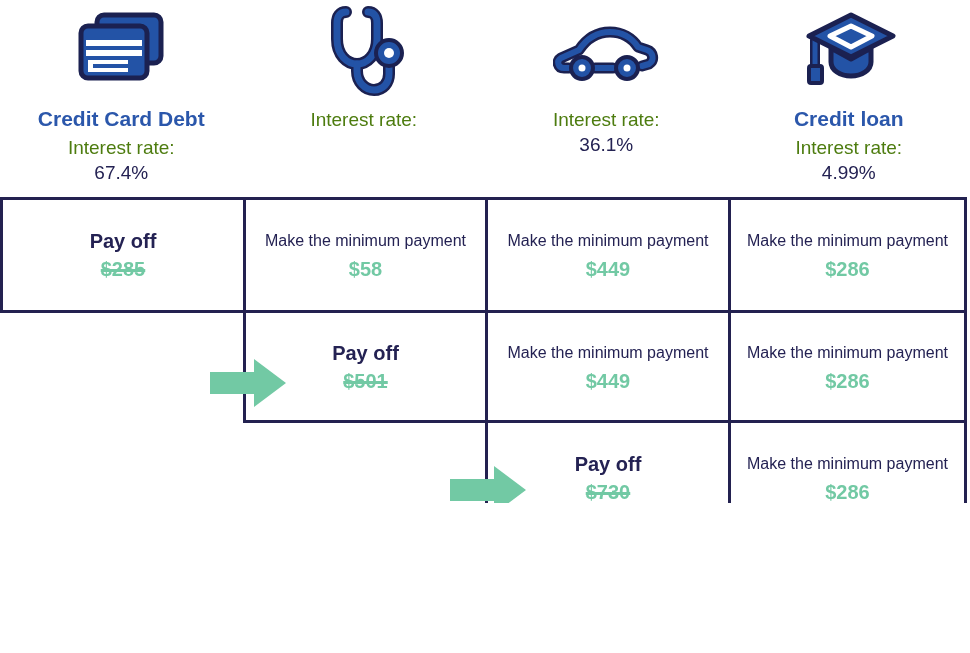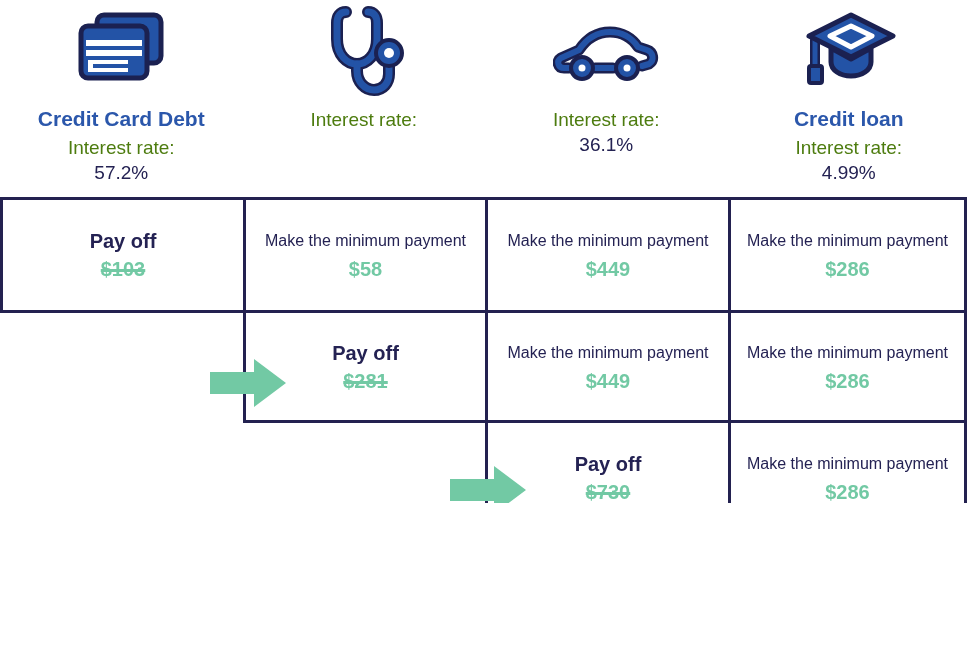--- a/index.html
+++ b/index.html
@@ -42,21 +42,21 @@
             <rect x="8" y="16" width="66" height="52" rx="7"></rect>
           </g>
           <rect x="13" y="30" width="56" height="6" fill="#fff"></rect>
           <rect x="13" y="40" width="56" height="6" fill="#fff"></rect>
           <rect x="15" y="50" width="40" height="12" fill="#fff"></rect>
           <rect x="20" y="54" width="42" height="4" fill="#2353A6"></rect>
         </svg>
       </div>
       <div class="hdr-title">Credit Card Debt</div>
       <div class="hdr-label">Interest rate:</div>
-      <div class="hdr-rate">57.2%</div>
+      <div class="hdr-rate">67.4%</div>
     </div>
 
     <div class="hdr-col">
       <div class="icon-box">
         <svg width="86" height="100" viewBox="0 0 86 100">
           <g fill="none" stroke="#1B2151" stroke-width="12" stroke-linecap="round">
             <path d="M25,9 C19,9 16,13 16,20 L16,36 C16,52 26,61 36,61 C46,61 56,52 56,36 L56,20 C56,13 53,9 47,9"></path>
             <path d="M36,61 L36,68 C36,79 44,87 53,87 C62,87 68,80 68,71 L68,60"></path>
           </g>
           <g fill="none" stroke="#2353A6" stroke-width="7" stroke-linecap="round">
@@ -103,38 +103,38 @@
         </svg>
       </div>
       <div class="hdr-title">Credit loan</div>
       <div class="hdr-label">Interest rate:</div>
       <div class="hdr-rate">4.99%</div>
     </div>
   </div>
 
   <div class="cell" style="left:0; top:197; left:0px; top:197px; width:246px; height:116px;">
     <div class="cell-label payoff-label">Pay off</div>
-    <div class="amount struck">$103</div>
+    <div class="amount struck">$285</div>
   </div>
   <div class="cell" style="left:243px; top:197px; width:245px; height:116px;">
     <div class="cell-label">Make the minimum payment</div>
     <div class="amount">$58</div>
   </div>
   <div class="cell" style="left:485px; top:197px; width:246px; height:116px;">
     <div class="cell-label">Make the minimum payment</div>
     <div class="amount">$449</div>
   </div>
   <div class="cell" style="left:728px; top:197px; width:239px; height:116px;">
     <div class="cell-label">Make the minimum payment</div>
     <div class="amount">$286</div>
   </div>
 
   <div class="cell" style="left:243px; top:310px; width:245px; height:113px;">
     <div class="cell-label payoff-label">Pay off</div>
-    <div class="amount struck">$281</div>
+    <div class="amount struck">$501</div>
   </div>
   <div class="cell" style="left:485px; top:310px; width:246px; height:113px;">
     <div class="cell-label">Make the minimum payment</div>
     <div class="amount">$449</div>
   </div>
   <div class="cell" style="left:728px; top:310px; width:239px; height:113px;">
     <div class="cell-label">Make the minimum payment</div>
     <div class="amount">$286</div>
   </div>
 

